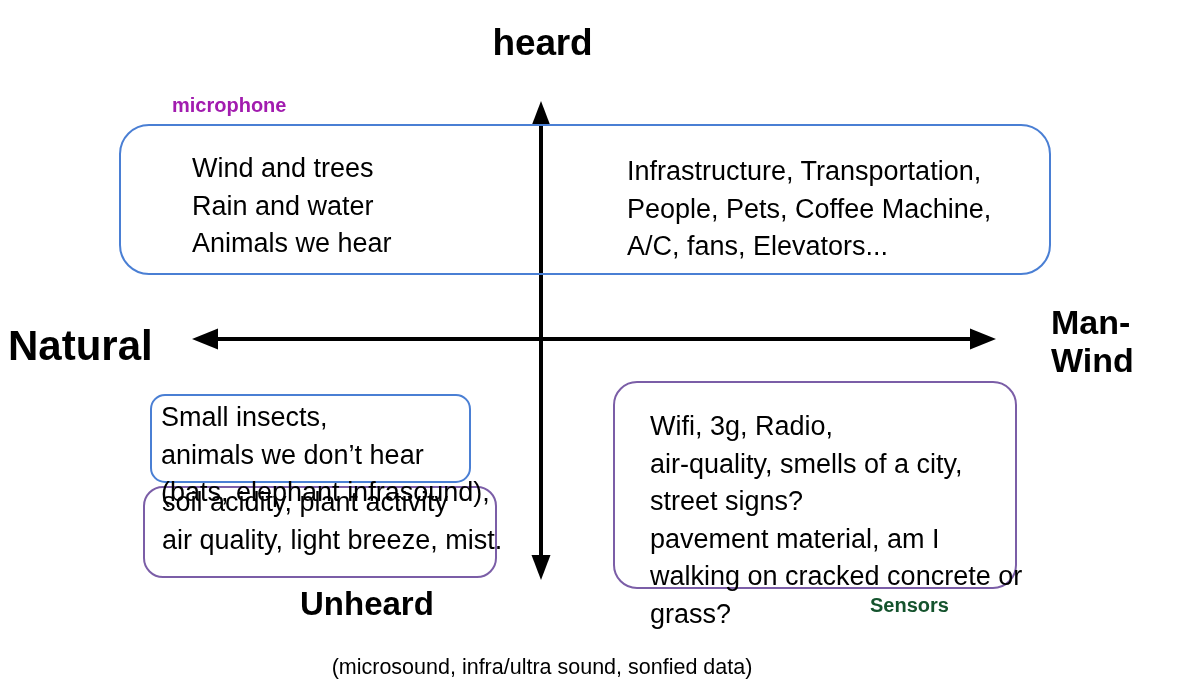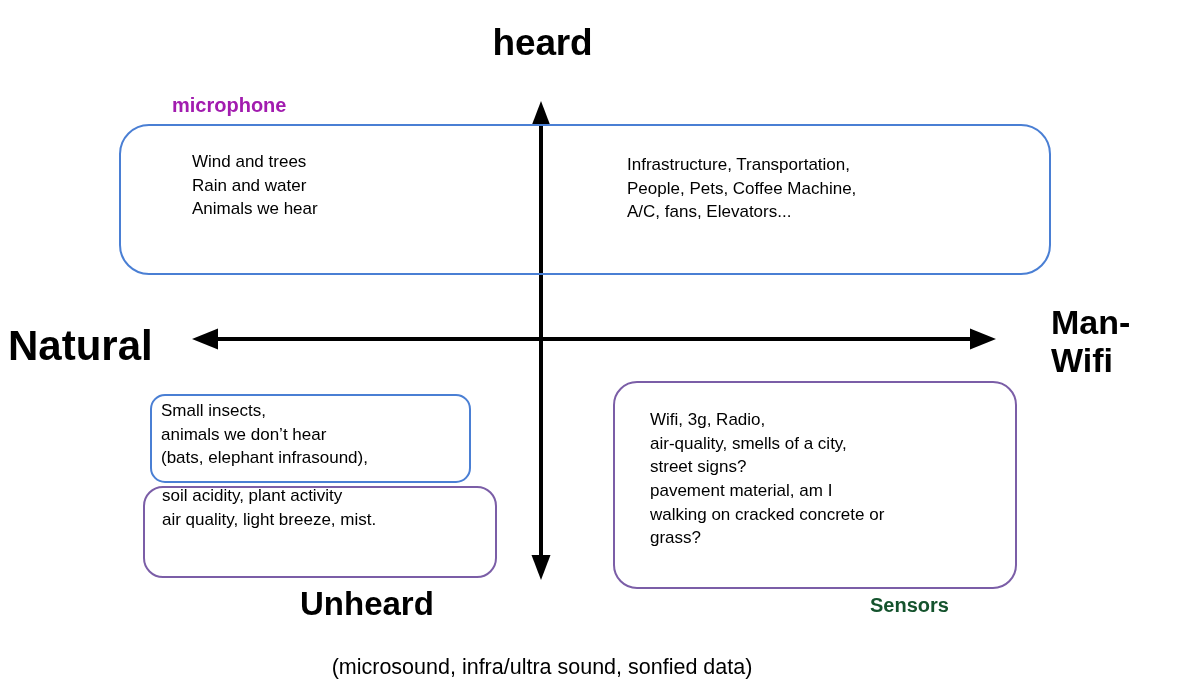--- a/index.html
+++ b/index.html
@@ -71,21 +71,21 @@
   }
 
   
   .qbox {
     position: absolute;
     box-sizing: border-box;
     background: transparent;
   }
   .qbox-text {
     position: absolute;
-    font-size: 17px;
+    font-size: 27px;
     line-height: 1.39;
     color: #000;
     white-space: pre-line;
   }
 
   #box-heard {
     left: 119px; top: 124px;
     width: 932px; height: 151px;
     border: 2.2px solid #4A7FD4;
     border-radius: 30px;
@@ -158,21 +158,21 @@
     <polygon points="192,339 218,328.5 218,349.5" fill="#000000"></polygon>
 
     <polygon points="996,339 970,328.5 970,349.5" fill="#000000"></polygon>
   </svg>
 
   <div class="pole-label" id="label-heard">heard</div>
 
   <div class="pole-label" id="label-natural">Natural</div>
 
   <div class="pole-label" id="label-manmade">Man-
-Wifi</div>
+Wind</div>
 
   <div class="pole-label" id="label-unheard">Unheard</div>
 
   <div id="label-unheard-sub">(microsound, infra/ultra sound, sonfied data)</div>
 
   <div class="qbox" id="box-heard"></div>
 
   <div class="qbox-text" id="box-heard-natural-text">Wind and trees
 Rain and water
 Animals we hear</div>

